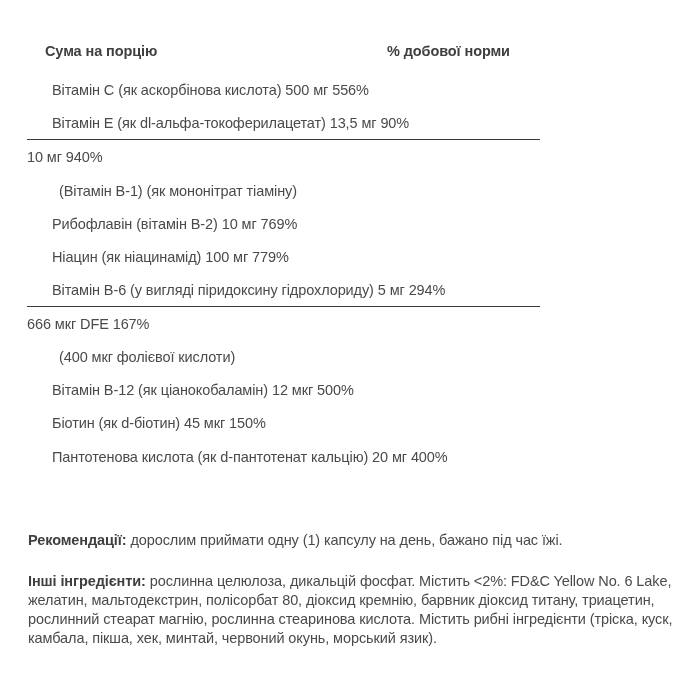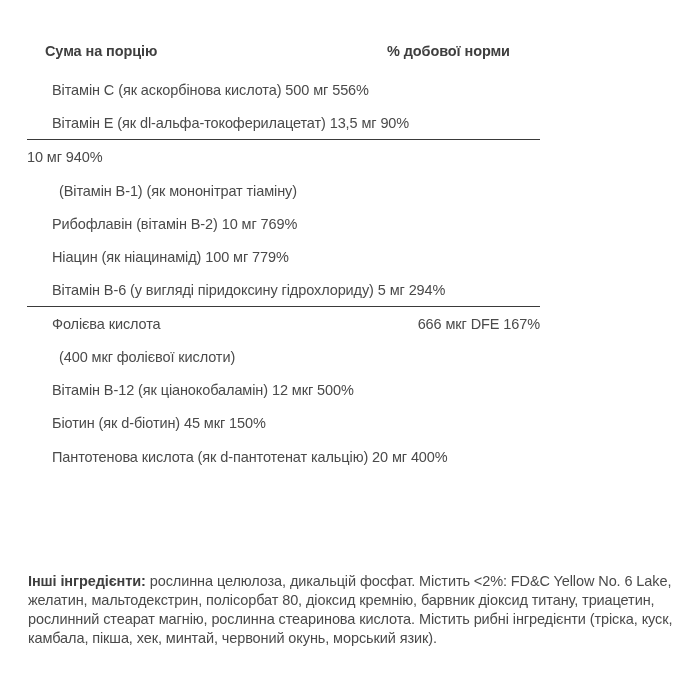--- a/index.html
+++ b/index.html
@@ -128,21 +128,20 @@
         </div>
         <div class="row indent-1">
           <span class="label">Ніацин (як ніацинамід) 100 мг 779%</span>
           <span class="value"></span>
         </div>
         <div class="row indent-1">
           <span class="label">Вітамін B-6 (у вигляді піридоксину гідрохлориду) 5 мг 294%</span>
           <span class="value"></span>
         </div>
         <div class="row indent-1 rule">
-          <span class="label">Фолієва кислота</span>
           <span class="value">666 мкг DFE 167%</span>
         </div>
         <div class="row indent-2">
           <span class="label">(400 мкг фолієвої кислоти)</span>
           <span class="value"></span>
         </div>
         <div class="row indent-1">
           <span class="label">Вітамін B-12 (як ціанокобаламін) 12 мкг 500%</span>
           <span class="value"></span>
         </div>
@@ -151,18 +150,21 @@
           <span class="value"></span>
         </div>
         <div class="row indent-1">
           <span class="label">Пантотенова кислота (як d-пантотенат кальцію) 20 мг 400%</span>
           <span class="value"></span>
         </div>
       </div>
 
   </div>
 
+  <div class="note directions">
+    <b>Рекомендації:</b><span> дорослим приймати одну (1) капсулу на день, бажано під час їжі.</span>
+  </div>
 
   <div class="note ingredients">
     <b>Інші інгредієнти:</b><span> рослинна целюлоза, дикальцій фосфат. Містить &lt;2%: FD&amp;C Yellow No. 6 Lake, желатин, мальтодекстрин, полісорбат 80, діоксид кремнію, барвник діоксид титану, триацетин, рослинний стеарат магнію, рослинна стеаринова кислота. Містить рибні інгредієнти (тріска, куск, камбала, пікша, хек, минтай, червоний окунь, морський язик).</span>
   </div>
 
 </div>
 
 </body></html>

